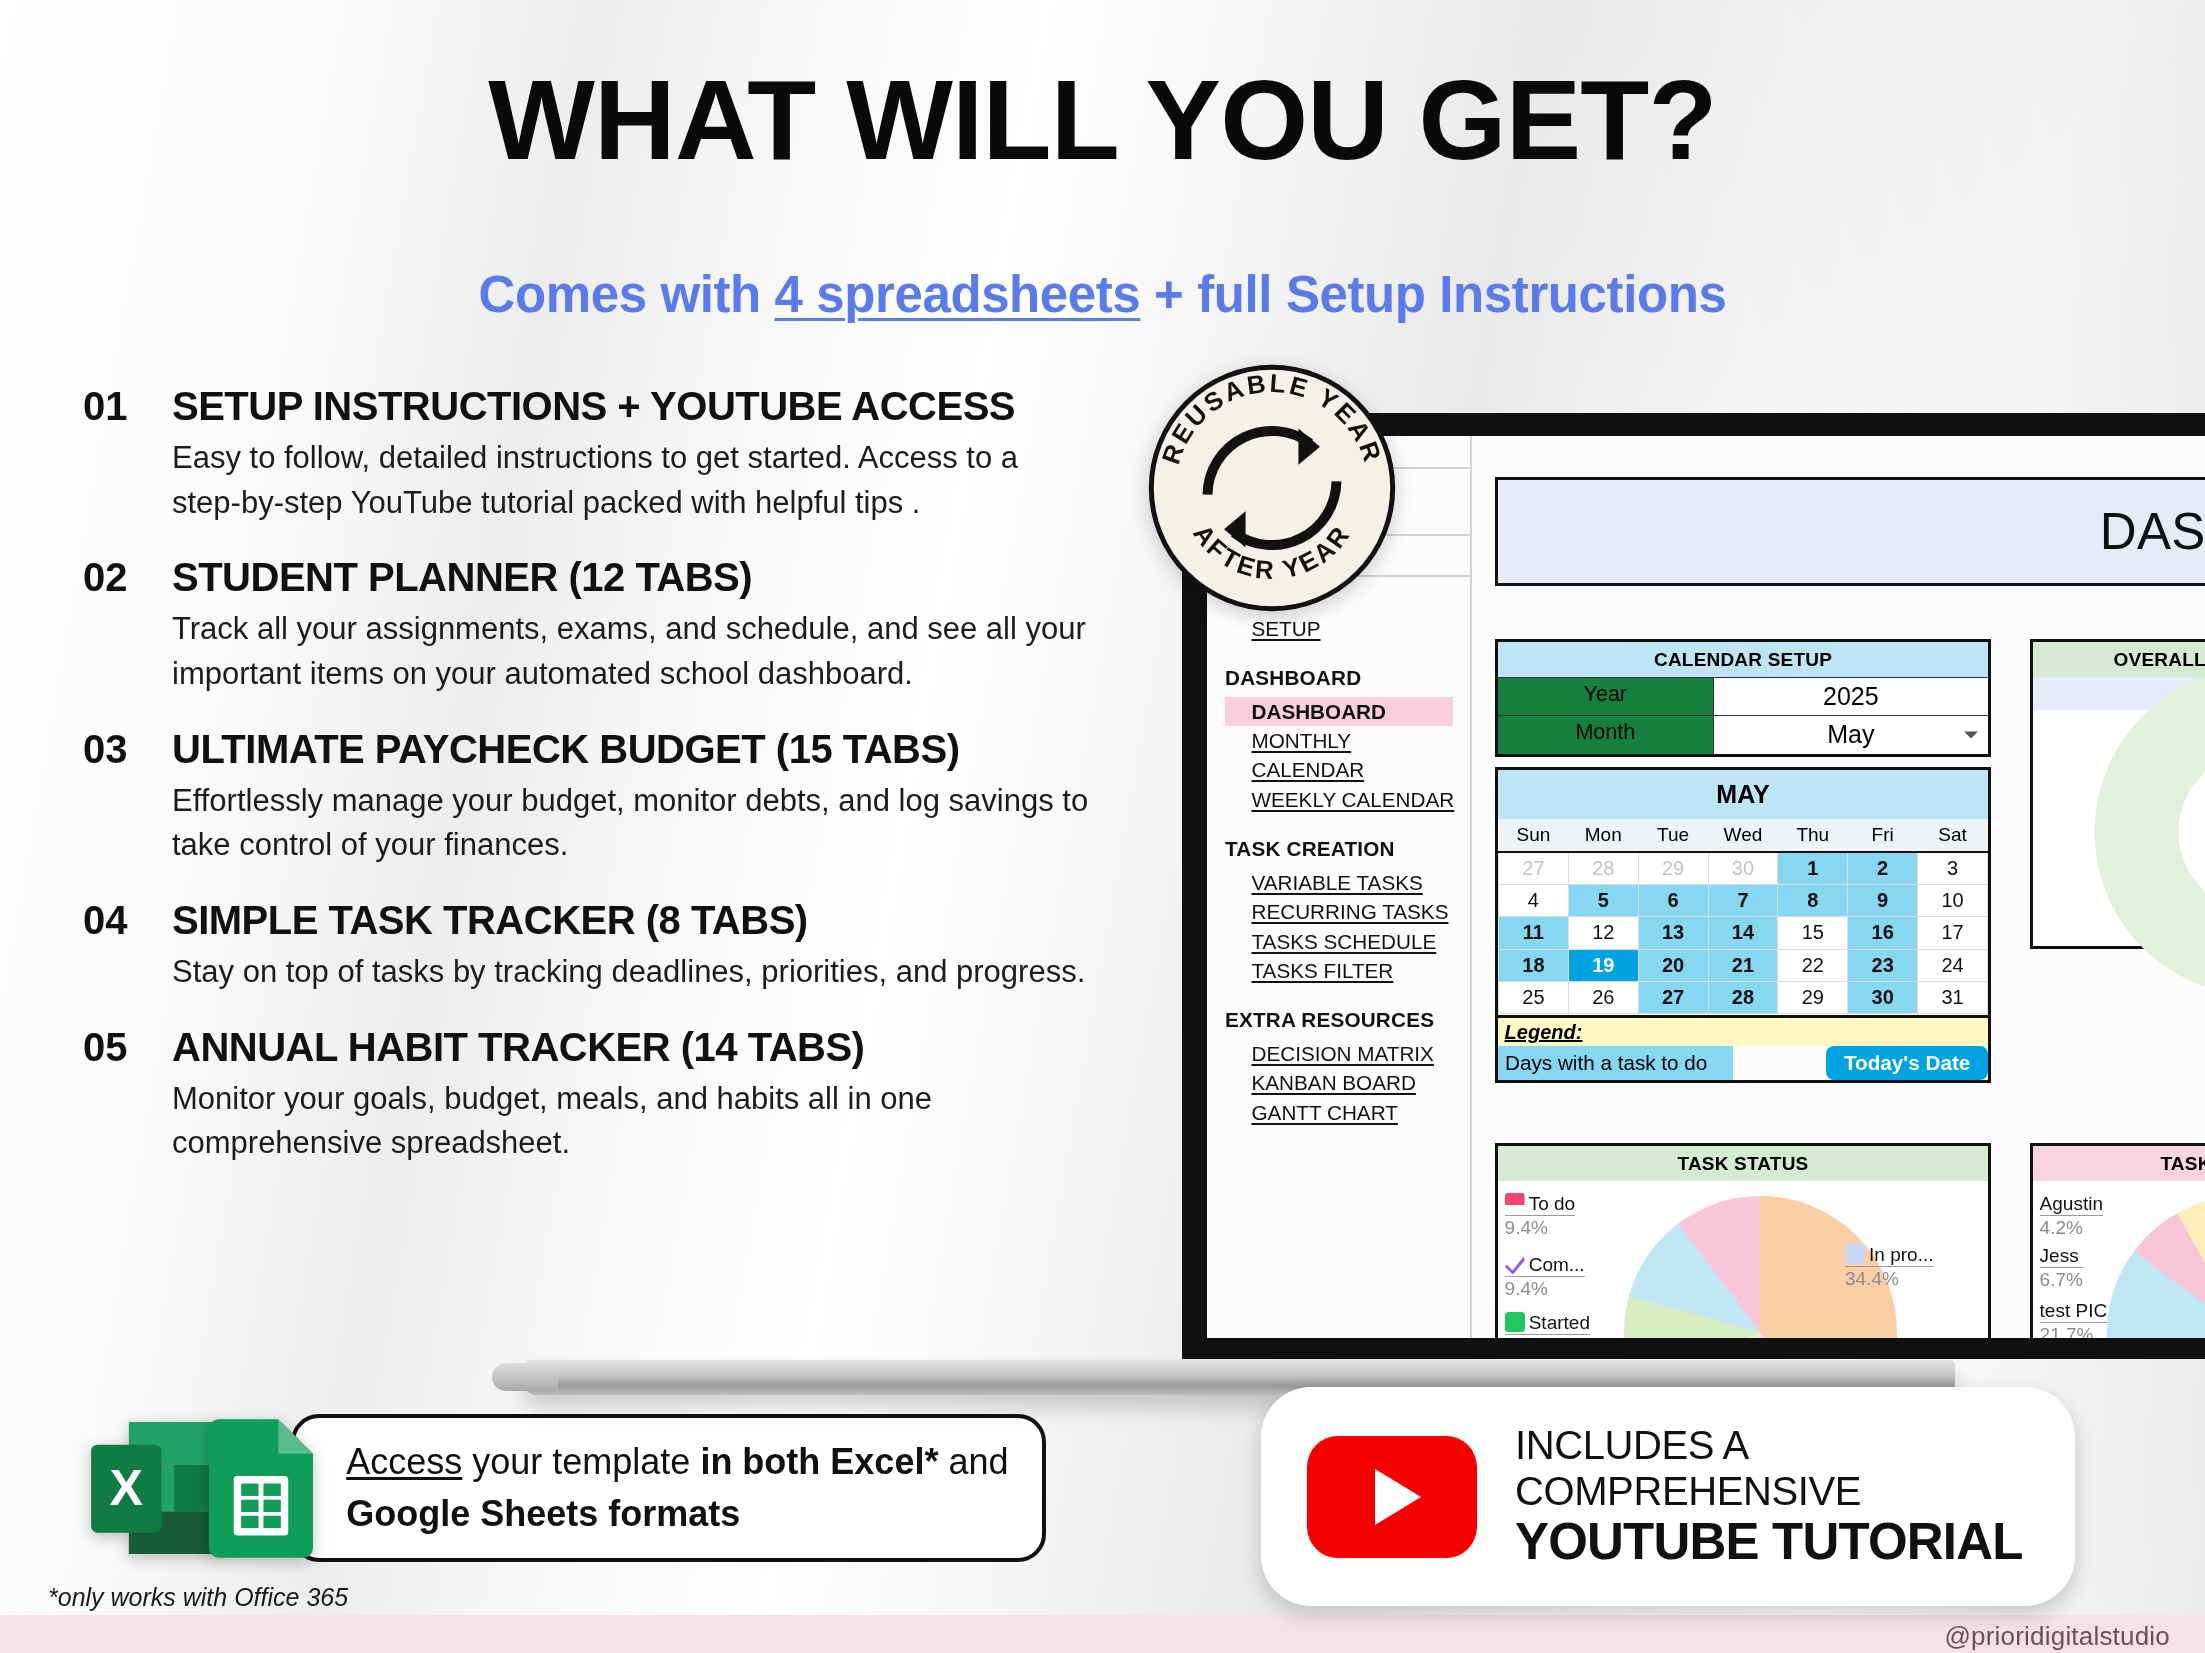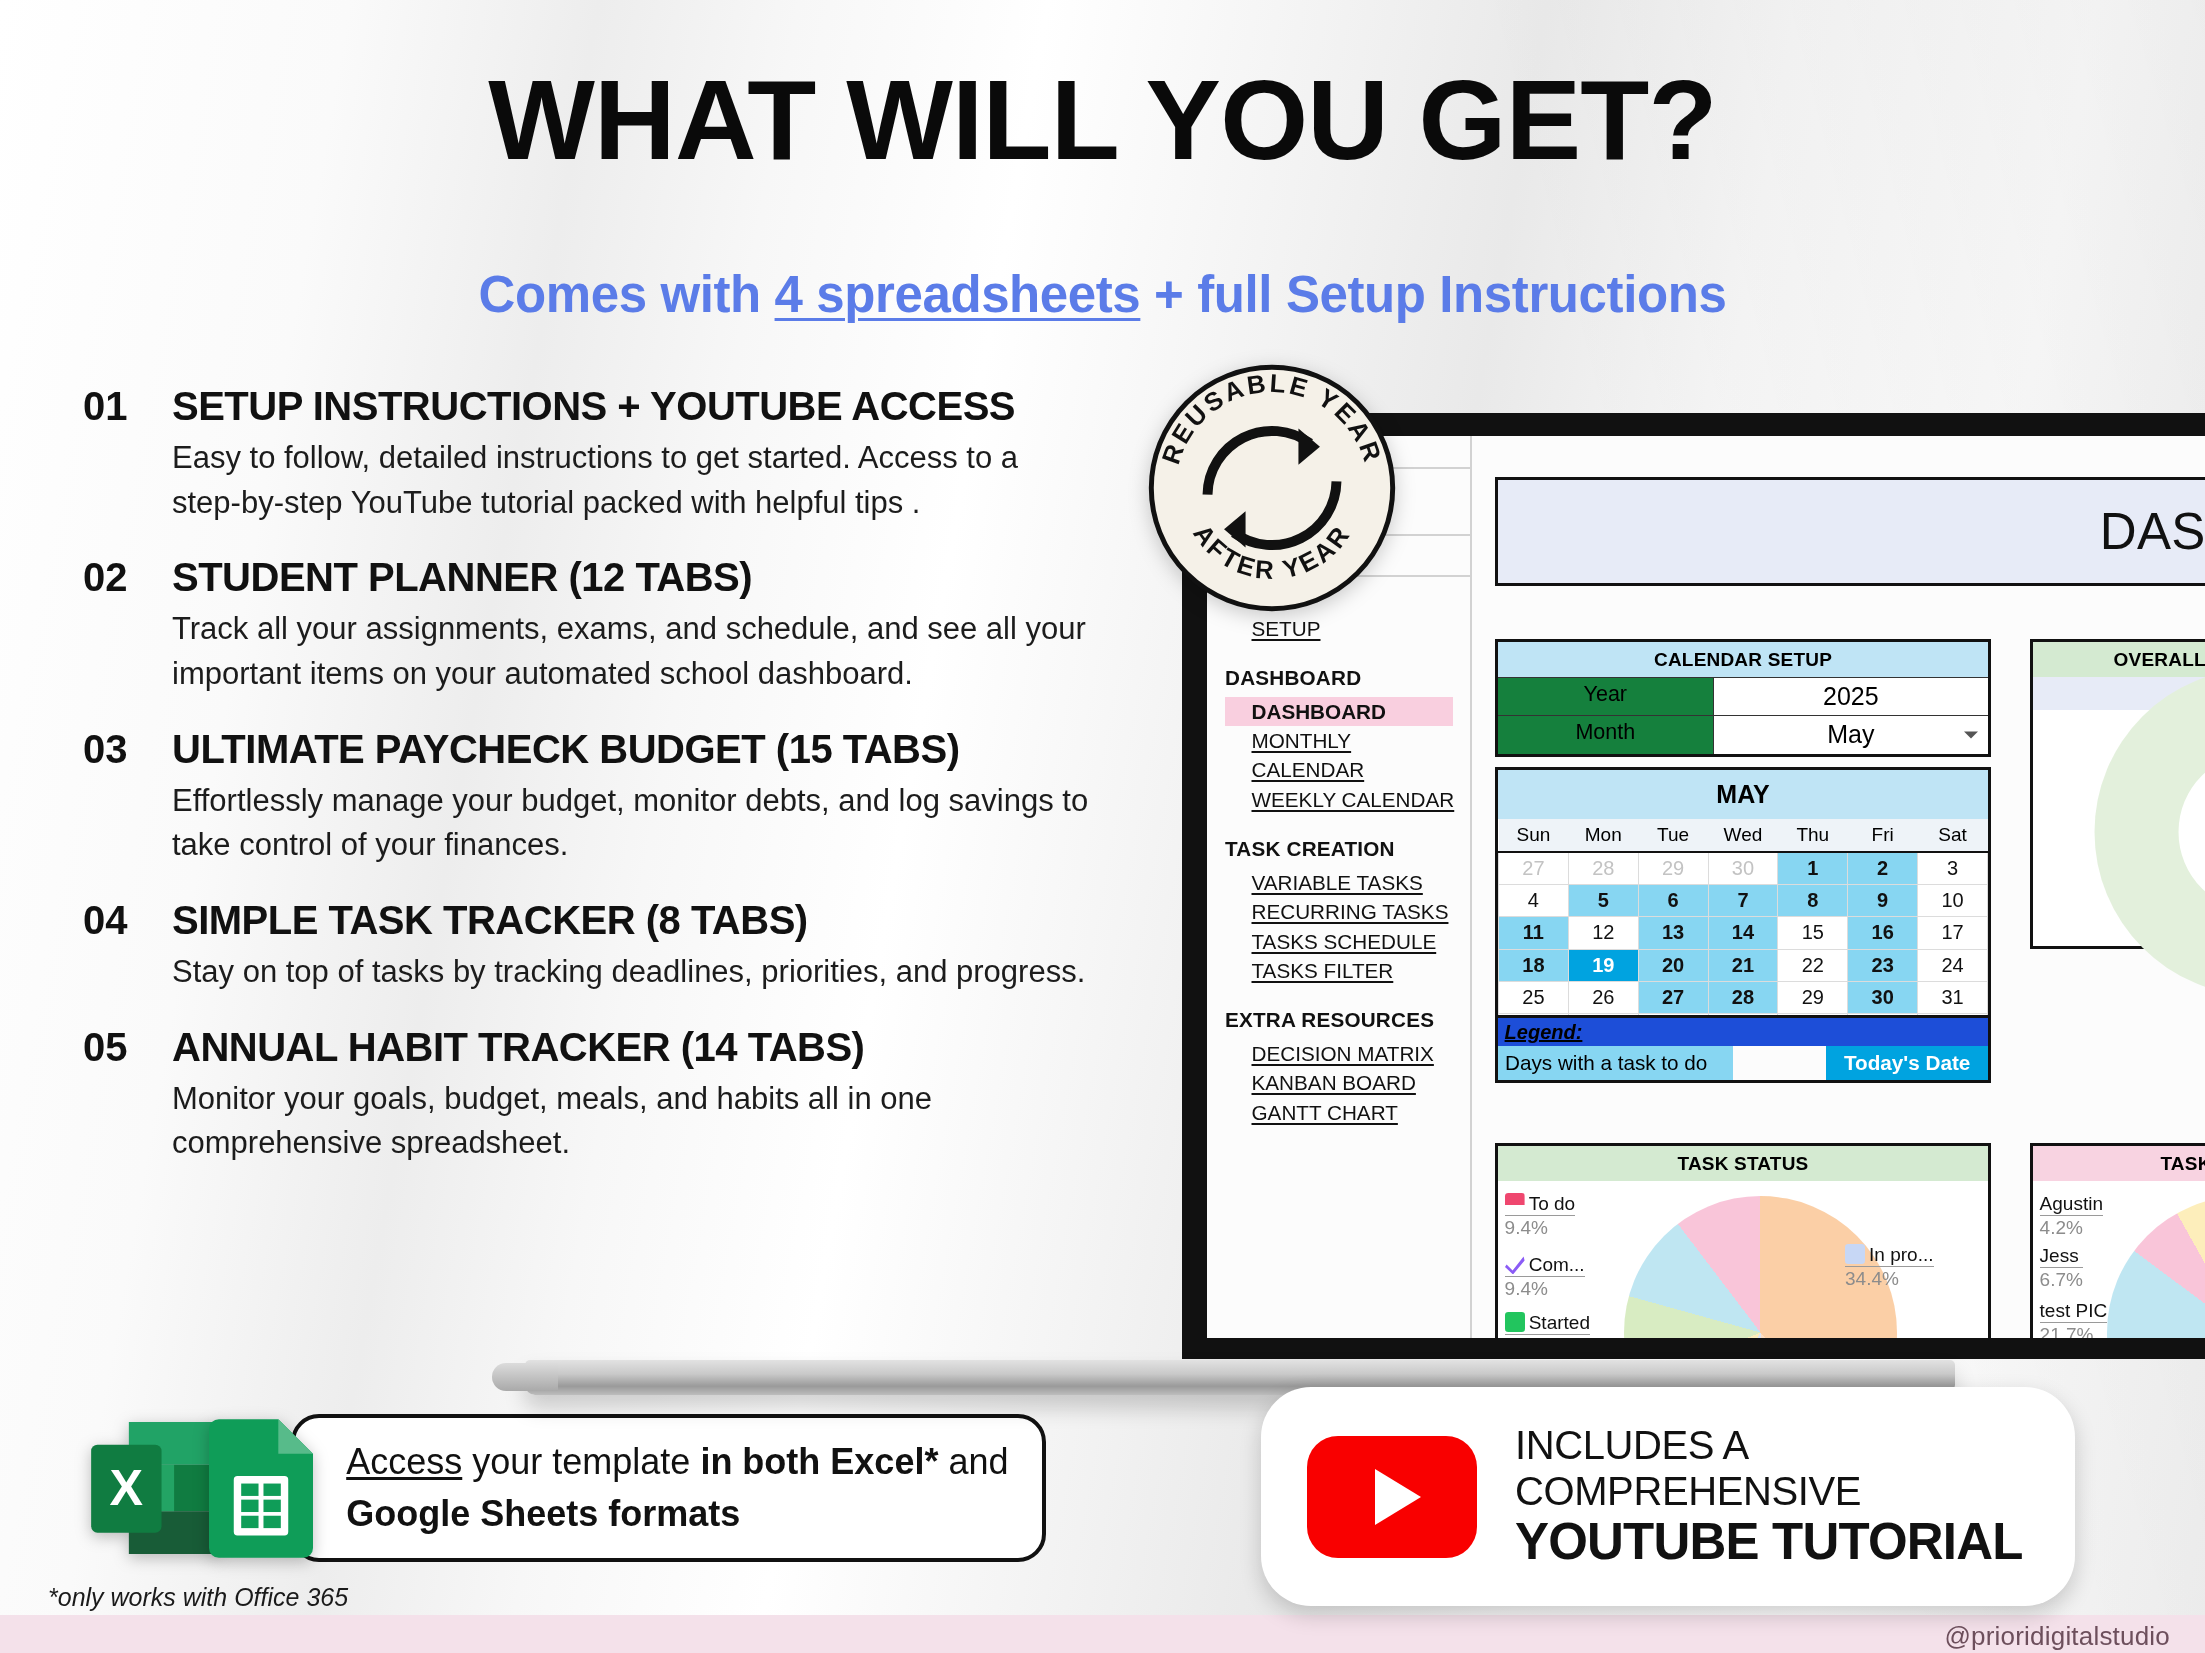--- a/index.html
+++ b/index.html
@@ -173,27 +173,27 @@
   .cal-table td{
     text-align:center;font-size:20px;padding:4.1px 0;border:0.8px solid #dcdcdc;color:#111;
   }
   td.muted{ color:#c3c3c3; }
   td.task{ background:#87d6f2;font-weight:700; }
   td.today{ background:#00a3e0;color:#fff;font-weight:700; }
 
   
   #legend{ left:288px;top:579px;width:496px;background:#fff; }
   #legend-label{
-    background:#1d4ed8;font-size:20px;font-style:italic;font-weight:700;
+    background:#fef9c3;font-size:20px;font-style:italic;font-weight:700;
     text-decoration:underline;padding:2.5px 6.6px;
   }
   #legend-row{ display:flex;font-size:20.7px; }
   #legend-task{ background:#87d6f2;padding:5px 7px;width:48%; }
   #legend-gap{ flex:1;background:#fcfcfc; }
-  #legend-today{ background:#00a3e0;color:#fff;font-weight:700;padding:5px 8.3px;width:33%;text-align:center; }
+  #legend-today{ background:#00a3e0;color:#fff;font-weight:700;padding:5px 8.3px;width:33%;text-align:center;border-radius:8px; }
 
   
   #tasks-completed{ left:823px;top:203px;right:-190px;bottom:389px; }
   #tc-sub{ background:#e7ebf7;text-align:center;font-size:21.5px;padding:4.1px 0; }
   #donut-wrap{ position:relative;height:calc(100% - 61px); }
   #donut{
     position:absolute;left:50%;top:50%;transform:translate(-50%,-50%);
     width:327px;height:327px;border-radius:50%;
   }
   #donut-hole{

